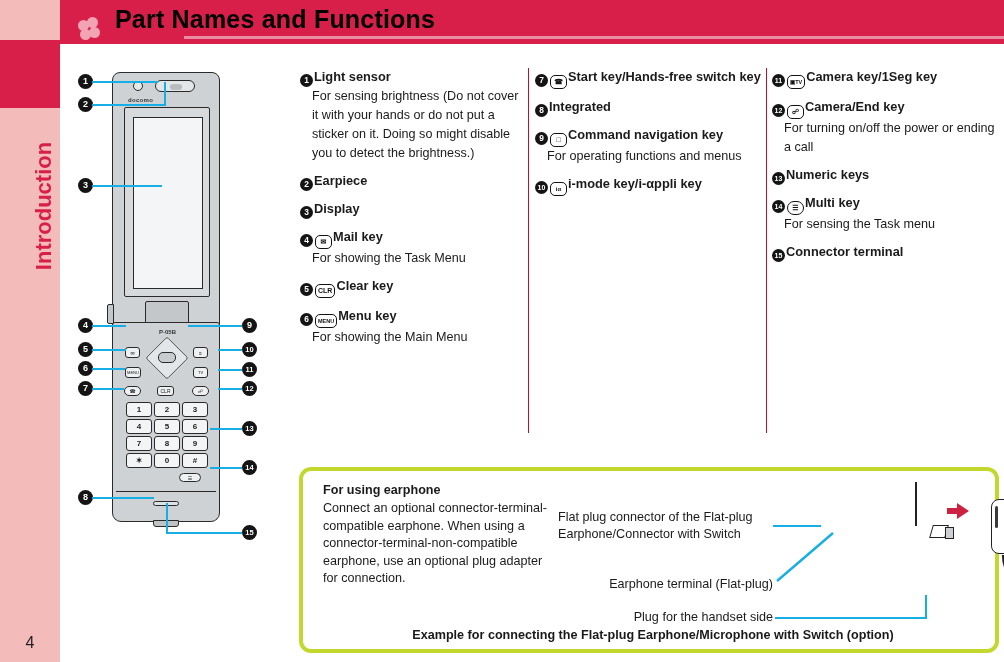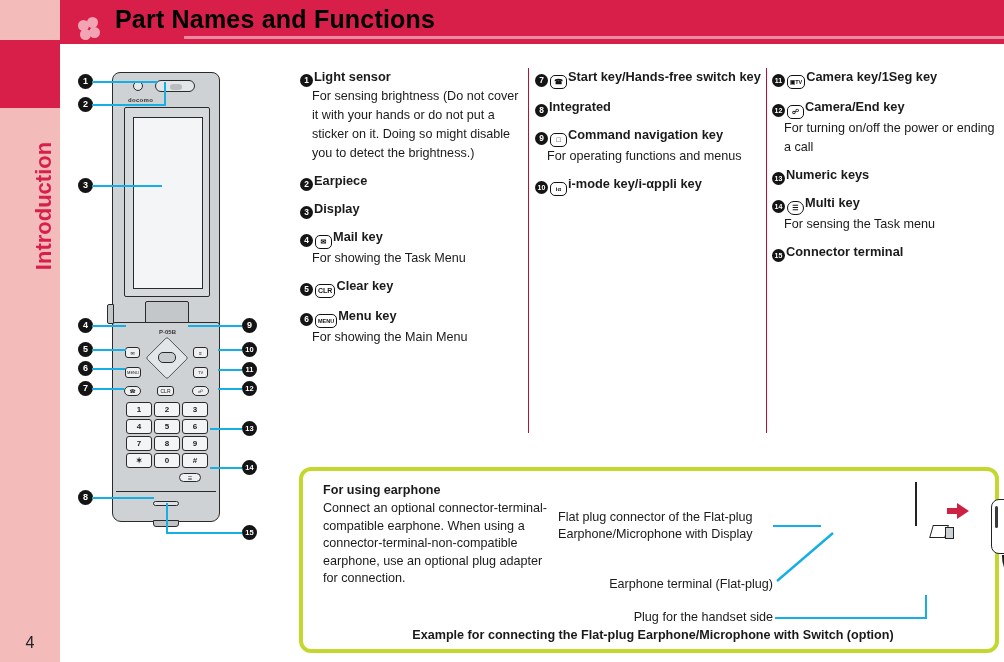--- a/index.html
+++ b/index.html
@@ -448,21 +448,21 @@
     <div class="entry-head">
       <span class="num-badge tiny">15</span><span>Connector terminal</span>
     </div>
   </div>
 </div>
 
 <div class="ebox">
   <div class="ebox-title">For using earphone</div>
   <div class="ebox-text">Connect an optional connector-terminal-compatible earphone. When using a connector-terminal-non-compatible earphone, use an optional plug adapter for connection.</div>
 
-  <div class="lbl" style="left:255px;top:38px;width:215px;text-align:left;">Flat plug connector of the Flat-plug Earphone/Microphone with Display</div>
+  <div class="lbl" style="left:255px;top:38px;width:215px;text-align:left;">Flat plug connector of the Flat-plug Earphone/Connector with Switch</div>
   <div class="leader" style="left:470px;top:54px;width:48px;"></div>
 
   <div class="lbl" style="left:255px;top:105px;width:215px;text-align:right;">Earphone terminal (Flat-plug)</div>
   <svg class="cable" width="700" height="186">
     <line x1="474" y1="110" x2="530" y2="62" stroke="#15aee5" stroke-width="2.4"></line>
   </svg>
 
   <div class="lbl" style="left:220px;top:138px;width:250px;text-align:right;">Plug for the handset side</div>
   <div class="leader" style="left:472px;top:146px;width:152px;"></div>
   <div class="leader" style="left:622px;top:124px;width:2.2px;height:24px;"></div>

